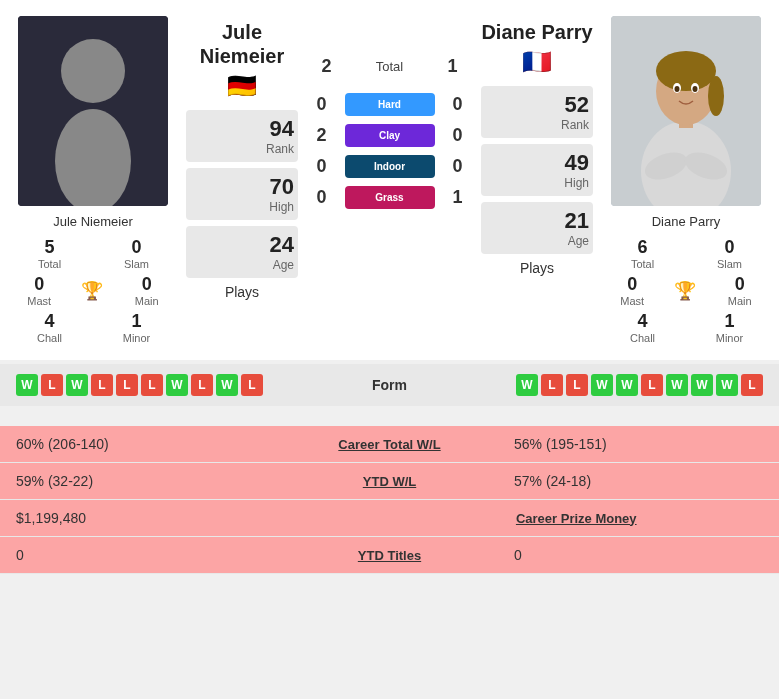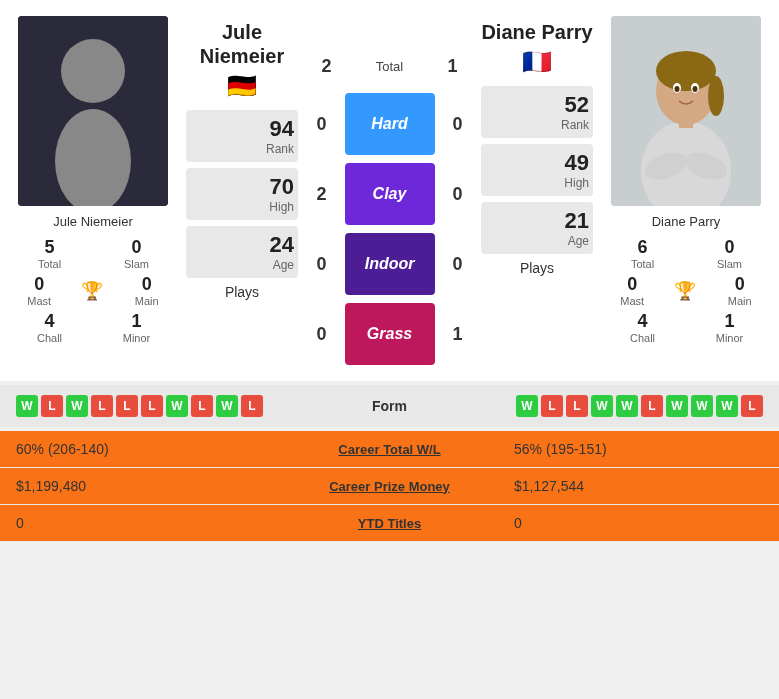--- a/index.html
+++ b/index.html
@@ -147,32 +147,31 @@
     .comp-label-total {
       font-size: 13px;
       color: #444;
       text-align: center;
       min-width: 80px;
     }
 
     .surface-btn {
       border: none;
       border-radius: 4px;
-      padding: 22px 20px;
-      font-size: 16px;
+      padding: 6px 20px;
+      font-size: 10px;
       font-weight: bold;
       color: #fff;
       min-width: 90px;
       text-align: center;
-      font-style: italic;
     }
 
     .surface-hard { background: #3399ff; }
     .surface-clay { background: #6d28d9; }
-    .surface-indoor { background: #4c1d95; text-align: right; }
+    .surface-indoor { background: #0c4a6e; }
     .surface-grass { background: #be185d; }
 
     
     .form-section {
       background: #e8e8e8;
       padding: 10px 16px;
       display: flex;
       align-items: center;
       gap: 8px;
       margin-top: 4px;
@@ -209,22 +208,22 @@
       font-size: 12px;
       font-weight: bold;
       color: #fff;
     }
     .badge-w { background: #2ecc40; }
     .badge-l { background: #e74c3c; }
 
     
     .stats-table {
       width: 100%;
-      background: #f97316;
-      margin-top: 4px;
+      background: #fca5a5;
+      margin-top: 20px;
     }
 
     .stats-row {
       display: flex;
       align-items: center;
       border-bottom: 1px solid #e8e8e8;
       padding: 10px 16px;
     }
 
     .stats-left-val {
@@ -518,23 +517,27 @@
       </div>
   </div>
 
   <div class="stats-table">
     <div class="stats-row">
       <div class="stats-left-val">60% (206-140)</div>
       <div class="stats-center-label">Career Total W/L</div>
       <div class="stats-right-val">56% (195-151)</div>
     </div>
     <div class="stats-row">
+      <div class="stats-left-val">59% (32-22)</div>
+      <div class="stats-center-label">YTD W/L</div>
+      <div class="stats-right-val">57% (24-18)</div>
+    </div>
+    <div class="stats-row">
       <div class="stats-left-val">$1,199,480</div>
       <div class="stats-center-label">Career Prize Money</div>
-      <div class="stats-right-val">$1,127,544</div>
     </div>
     <div class="stats-row">
       <div class="stats-left-val">0</div>
       <div class="stats-center-label">YTD Titles</div>
       <div class="stats-right-val">0</div>
     </div>
   </div>
 
 </div>
 

